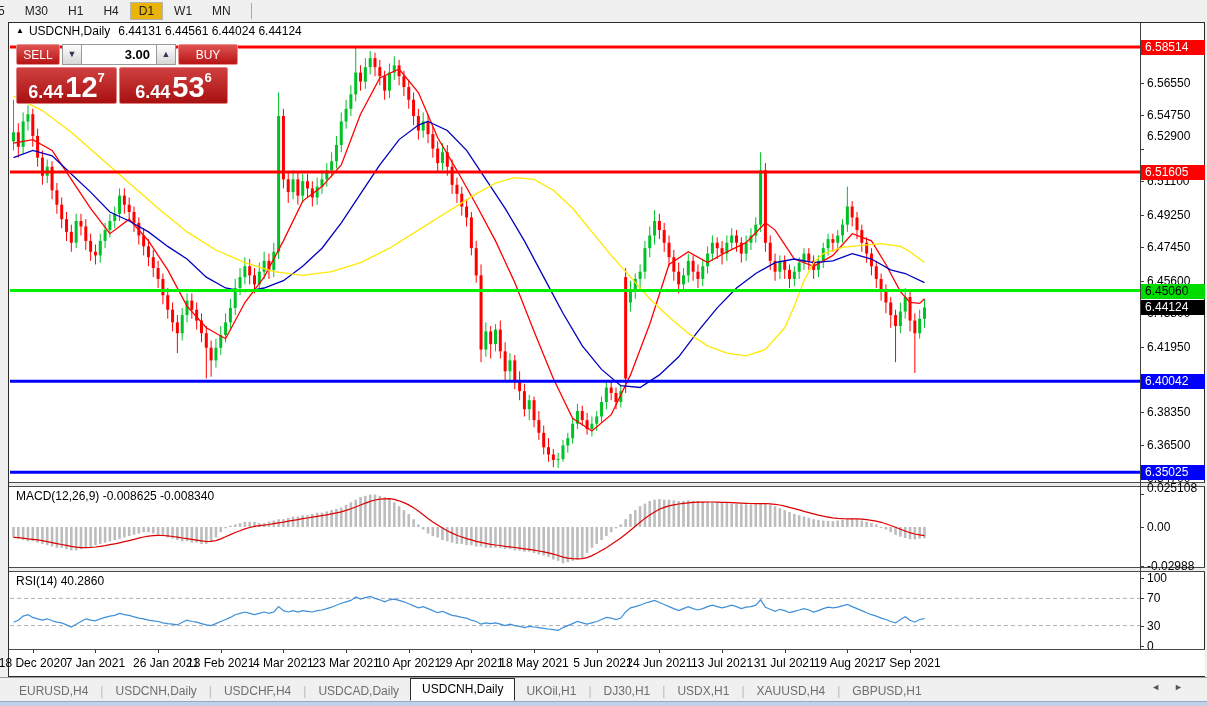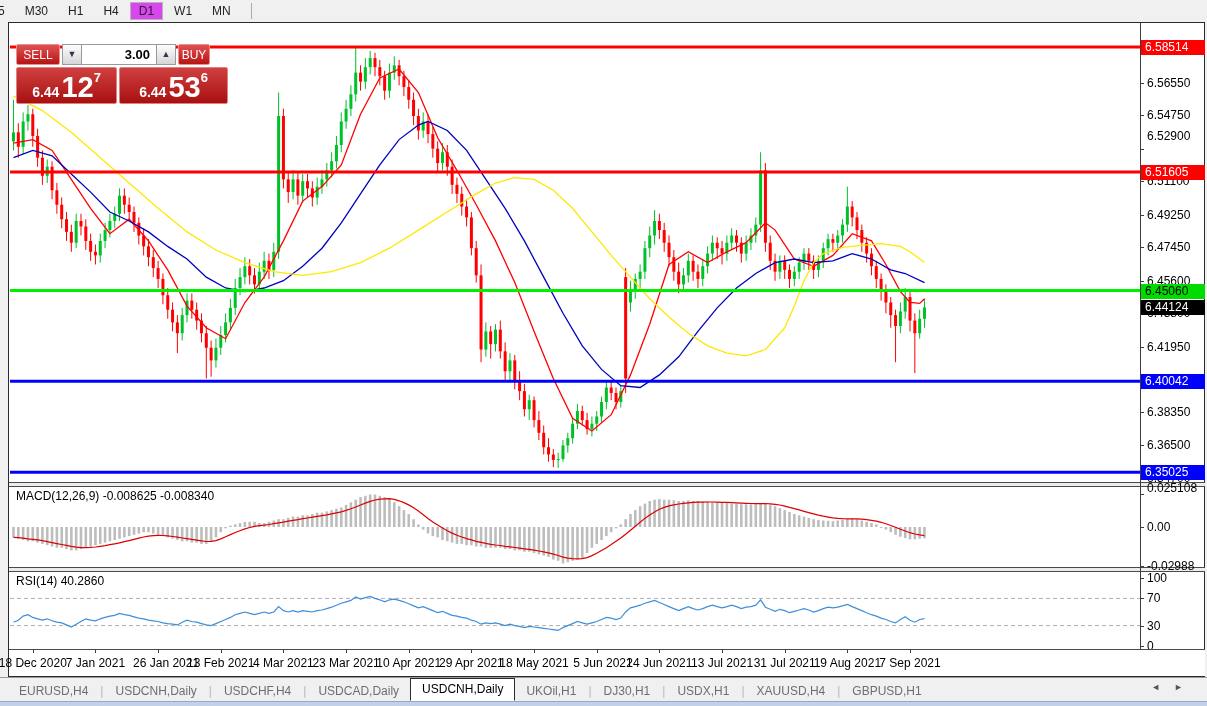--- a/index.html
+++ b/index.html
@@ -2,53 +2,53 @@
 <html><head>
 <meta charset="utf-8">
 <style>
   html,body{margin:0;padding:0;background:#d8d8d8;}
   #screen{position:relative;width:1207px;height:706px;background:#f0f0f0;overflow:hidden;
           font-family:"Liberation Sans",sans-serif;-webkit-font-smoothing:antialiased;}
   
   #tf-toolbar{position:absolute;left:0;top:0;width:1207px;height:22px;background:#f0f0f0;
               display:flex;align-items:center;font-size:12px;color:#222;}
   .tf-btn{padding:2px 9px;margin:0 1px;cursor:default;white-space:nowrap;}
-  .tf-btn.active{background:#d946ef;border:1px solid #b5b5b5;padding:1px 8px;}
+  .tf-btn.active{background:#eab308;border:1px solid #b5b5b5;padding:1px 8px;}
   .tf-sep{width:1px;height:16px;background:#aaa;margin-left:10px;}
   
   #chart-frame{position:absolute;left:8px;top:22px;width:1197px;height:655px;
                background:#fff;border:1px solid #2b2b2b;box-sizing:border-box;}
   #axis-vline{position:absolute;left:1140px;top:23px;width:1px;height:626px;background:#3c3c3c;}
   .splitter{position:absolute;left:9px;width:1196px;height:5px;background:#ececec;
             border-top:1px solid #4a4a4a;border-bottom:1px solid #4a4a4a;box-sizing:border-box;}
   
   #chart-title{position:absolute;left:16px;top:24px;font-size:12px;color:#000;z-index:30;}
   #chart-title .tri{font-size:8px;vertical-align:2px;margin-right:5px;}
   #chart-title .ohlc{margin-left:8px;}
   
   #trade-panel{position:absolute;left:16px;top:44px;width:212px;height:60px;z-index:40;}
   .tp-btn{position:absolute;top:0;height:21px;line-height:21px;text-align:center;color:#fff;
           font-size:12px;background:linear-gradient(#e05252,#b81414);border:1px solid #e89090;
           box-sizing:border-box;border-radius:2px;cursor:pointer;}
   #tp-sell{left:0;width:44px;}
-  #tp-buy{left:162px;width:32px;}
+  #tp-buy{left:162px;width:60px;}
   .spin-btn{position:absolute;top:0;width:20px;height:21px;background:linear-gradient(#fdfdfd,#d6d6d6);
             border:1px solid #9a9a9a;box-sizing:border-box;text-align:center;line-height:19px;
             font-size:9px;color:#335;cursor:pointer;}
   #spin-down{left:46px;}
   #spin-up{left:140px;}
   #tp-volume{position:absolute;left:65px;top:0;width:76px;height:21px;border:1px solid #9a9a9a;
              box-sizing:border-box;background:#fff;font-size:13px;font-weight:bold;color:#000;
              text-align:right;padding-right:6px;line-height:19px;}
   .tp-price{position:absolute;top:23px;height:37px;background:linear-gradient(#d04040,#a81010);
             border:1px solid #e08080;box-sizing:border-box;color:#fff;border-radius:2px;
             display:flex;align-items:flex-end;justify-content:center;padding-bottom:3px;cursor:pointer;}
   #tp-sell-price{left:0;width:101px;}
   #tp-buy-price{left:103px;width:109px;}
-  .tp-price .pfx{font-size:14px;font-weight:bold;margin-right:2px;line-height:16px;}
+  .tp-price .pfx{font-size:18px;font-weight:bold;margin-right:2px;line-height:16px;}
   .tp-price .big{font-size:29px;font-weight:bold;line-height:26px;}
   .tp-price .sup{font-size:13px;font-weight:bold;line-height:16px;align-self:flex-start;margin-top:2px;}
   
   .pane-label{position:absolute;font-size:12px;color:#000;z-index:20;}
   
   .axis-label{position:absolute;left:1147px;font-size:12px;color:#000;white-space:nowrap;}
   .axis-dash{position:absolute;left:1140px;width:4px;height:1px;background:#3c3c3c;}
   .axis-badge{position:absolute;left:1141px;width:64px;height:15px;font-size:12px;line-height:15px;
               padding-left:4px;box-sizing:border-box;white-space:nowrap;z-index:25;}
   
@@ -77,20 +77,23 @@
       <div class="tf-btn">H1</div>
       <div class="tf-btn">H4</div>
       <div class="tf-btn active">D1</div>
       <div class="tf-btn">W1</div>
       <div class="tf-btn">MN</div>
       <div class="tf-sep"></div>
     </div>
 
   <div id="chart-frame"></div>
 
+  <div id="chart-title">
+    <span class="tri">▲</span><span>USDCNH,Daily</span><span class="ohlc">6.44131 6.44561 6.44024 6.44124</span>
+  </div>
 
   <div id="trade-panel">
     <div id="tp-sell" class="tp-btn">SELL</div>
     <div id="spin-down" class="spin-btn"><span>▼</span></div>
     <div id="tp-volume">3.00</div>
     <div id="spin-up" class="spin-btn"><span>▲</span></div>
     <div id="tp-buy" class="tp-btn">BUY</div>
     <div id="tp-sell-price" class="tp-price">
       <span class="pfx">6.44</span>
       <span class="big">12</span>

